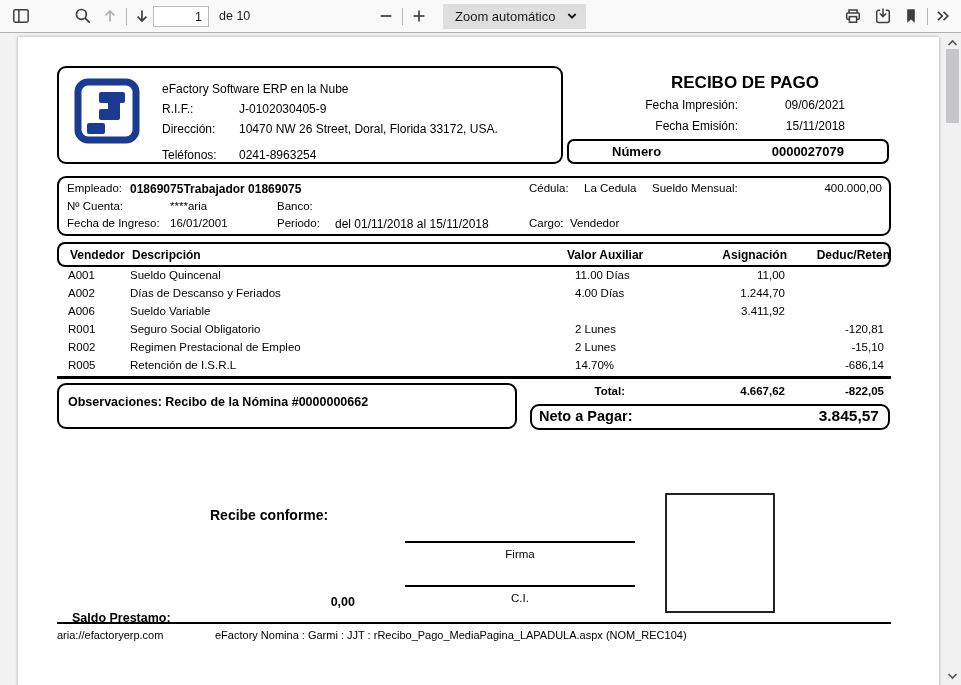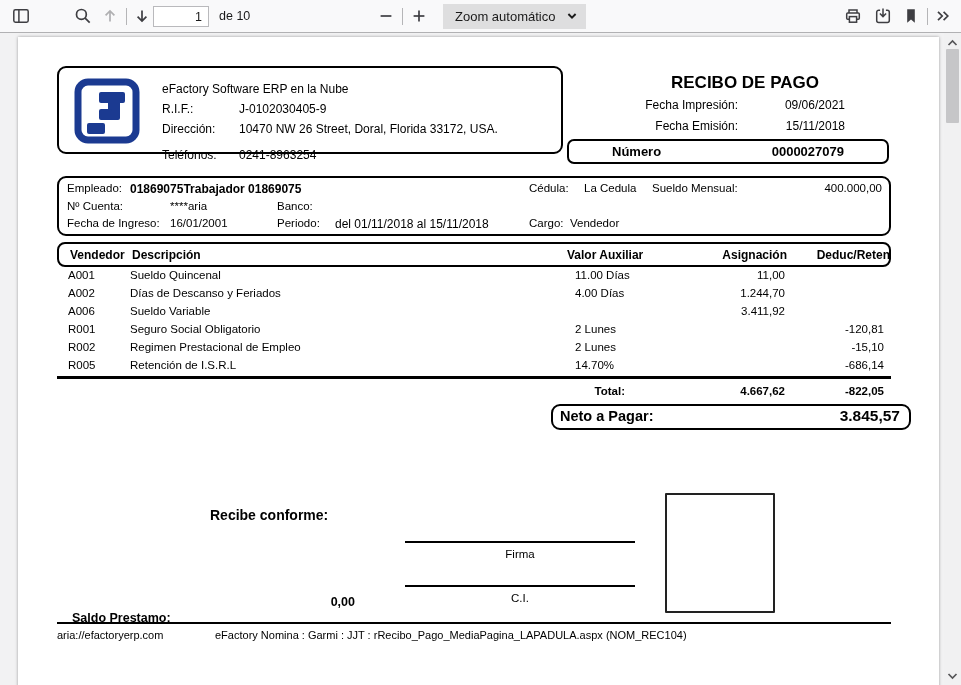--- a/index.html
+++ b/index.html
@@ -151,21 +151,21 @@
         </svg>
     </span>
   </button>
 </div>
 
 <div class="viewer">
 
   <div class="page">
     <div class="doc">
 
-      <div class="box" style="left:39px; top:29px; width:506px; height:88px;">
+      <div class="box" style="left:39px; top:29px; width:506px; height:98px;">
         <span class="logo" style="left:15px; top:10px;">
           <svg width="66" height="66" viewBox="0 0 66 66">
             <rect x="4" y="4" width="58" height="58" rx="10" fill="#fff" stroke="#1b3a91" stroke-width="7"></rect>
             <rect x="25" y="14" width="26" height="11" rx="2" fill="#1b3a91"></rect>
             <rect x="34" y="14" width="12" height="28" rx="2" fill="#1b3a91"></rect>
             <rect x="25" y="31" width="13" height="11" rx="2" fill="#1b3a91"></rect>
             <rect x="13" y="45" width="18" height="11" rx="2" fill="#1b3a91"></rect>
           </svg>
         </span>
         <span class="abs" style="left:103px; top:14px; font-size:12px;">eFactory Software ERP en la Nube</span>
@@ -257,22 +257,25 @@
         <span class="r" style="left:647px; top:322px; width:120px;"></span>
         <span class="r" style="left:746px; top:322px; width:120px;">-686,14</span>
       </div>
 
       <div class="line" style="left:39px; top:339px; width:834px; height:2.5px;"></div>
 
       <span class="abs b r" style="left:500px; top:348px; width:107px;">Total:</span>
       <span class="abs b r" style="left:647px; top:348px; width:120px;">4.667,62</span>
       <span class="abs b r" style="left:746px; top:348px; width:120px;">-822,05</span>
 
-
-      <div class="box" style="left:512px; top:367px; width:360px; height:26px; border-width:2.5px;margin-left:21px;">
+      <div class="box" style="left:39px; top:346px; width:460px; height:46px;">
+        <span class="abs b" style="left:9px; top:10px; font-size:12.5px;">Observaciones: Recibo de la Nómina #0000000662</span>
+      </div>
+
+      <div class="box" style="left:512px; top:367px; width:360px; height:26px; border-width:2.5px;">
         <span class="abs b" style="left:7px; top:2px; font-size:14.5px;">Neto a Pagar:</span>
         <span class="abs b r" style="right:9px; top:1px; font-size:15.5px;">3.845,57</span>
       </div>
 
       <span class="abs b" style="left:192px; top:470px; font-size:14px;">Recibe conforme:</span>
       <div class="line" style="left:387px; top:504px; width:230px; height:2px;"></div>
       <span class="abs" style="left:387px; top:511px; width:230px; text-align:center;">Firma</span>
       <div class="line" style="left:387px; top:548px; width:230px; height:2px;"></div>
       <span class="abs" style="left:387px; top:555px; width:230px; text-align:center;">C.I.</span>
 

